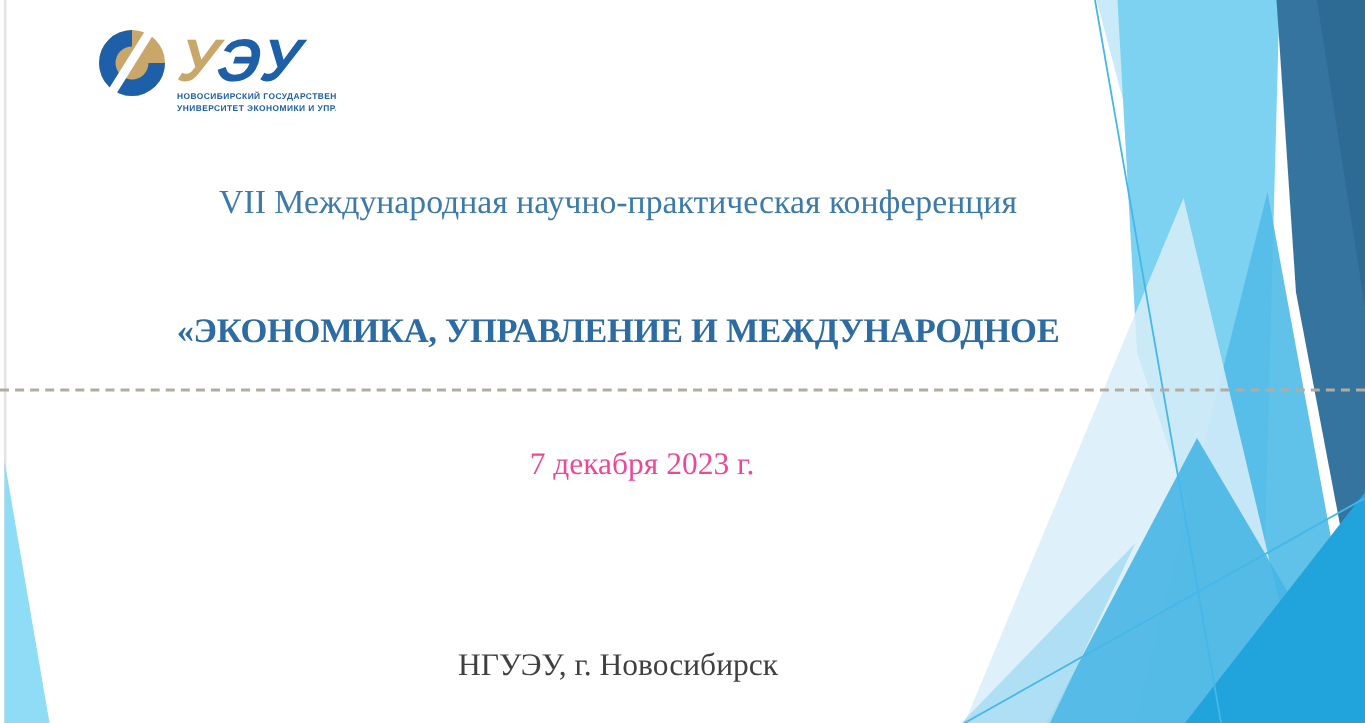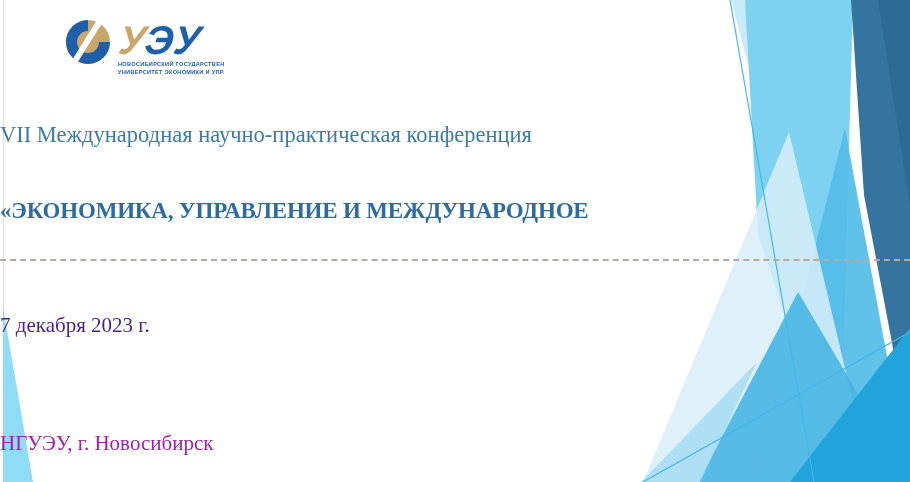--- a/index.html
+++ b/index.html
@@ -8,28 +8,28 @@
     background:#ffffff; overflow:hidden;
     font-family:"Liberation Serif", serif;
   }
   .deco { position:absolute; inset:0; z-index:1; }
   .dashed-divider {
     position:absolute; left:0; right:0; top:259px; height:0;
     border-top:2px dashed #b3aba2; z-index:2;
   }
   .logo { position:absolute; left:56px; top:12px; z-index:4; }
   .textcol {
-    position:absolute; left:0; width:824px; z-index:3;
+    position:absolute; left:0; width:824px; text-align:center; z-index:3;
   }
   .textcol div { white-space:nowrap; }
   .subtitle { top:117px; font-size:22.5px; line-height:35px; color:#3d7aa9; }
-  .title    { top:189px; font-size:23px; font-weight:bold; line-height:44px;
+  .title    { top:199px; font-size:23px; font-weight:bold; line-height:44px;
               color:#2d6ba3; letter-spacing:-0.2px; }
-  .date     { top:313px; font-size:21px; color:#4c1d95; }
-  .location { top:431px; font-size:21px; color:#a21caf; }
+  .date     { top:297px; font-size:21px; color:#ec4899;padding-left:16px; }
+  .location { top:431px; font-size:21px; color:#404040; }
 </style>
 </head>
 <body>
 
 <div class="slide">
 
   <svg class="deco" viewBox="0 0 910 482">
     <line x1="3.5" y1="0" x2="3.5" y2="482" stroke="#e2e2e2" stroke-width="1.5"></line>
     <polygon points="3,307 33,482 3,482" fill="#8edcf6"></polygon>
 

